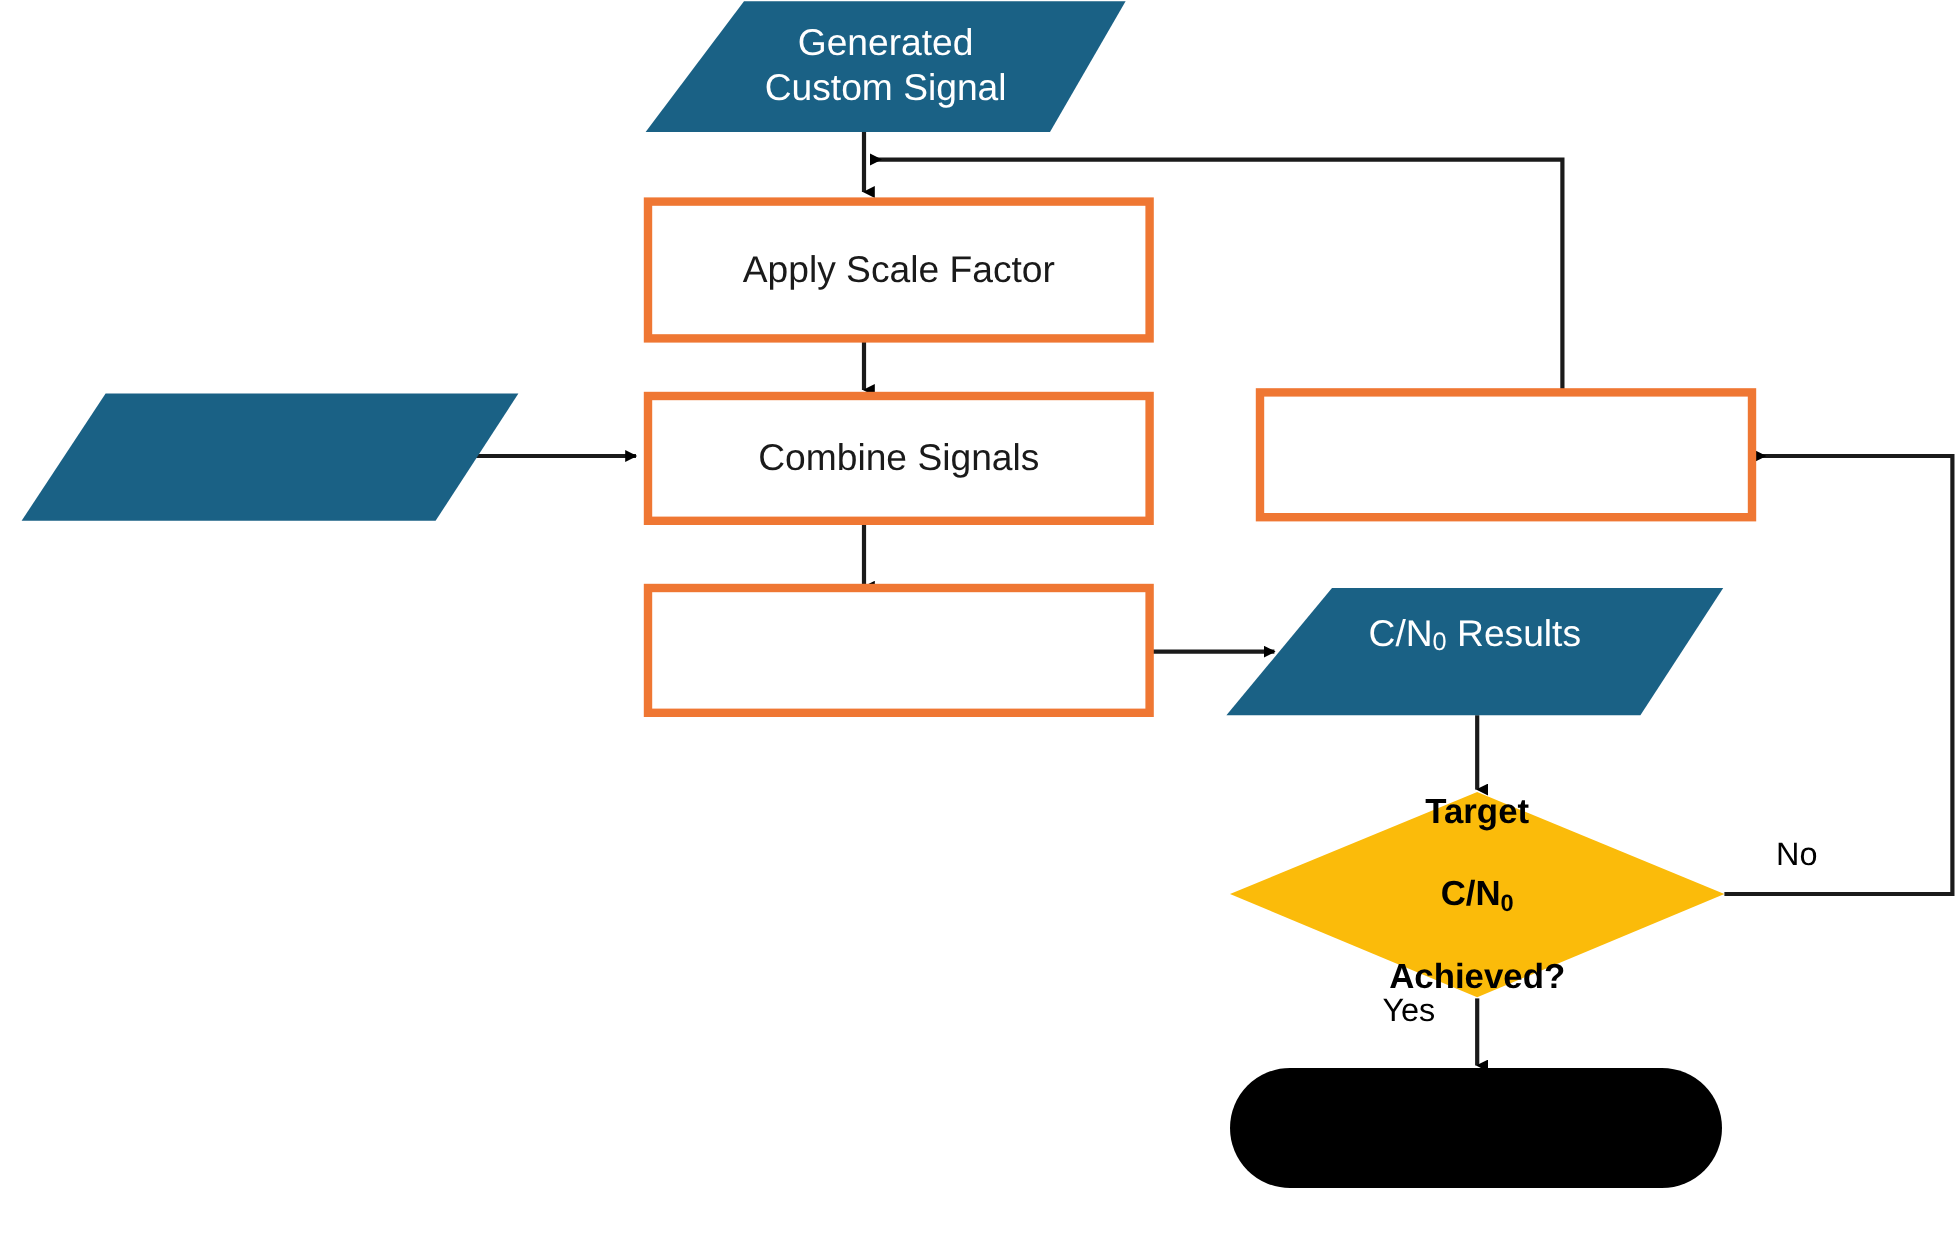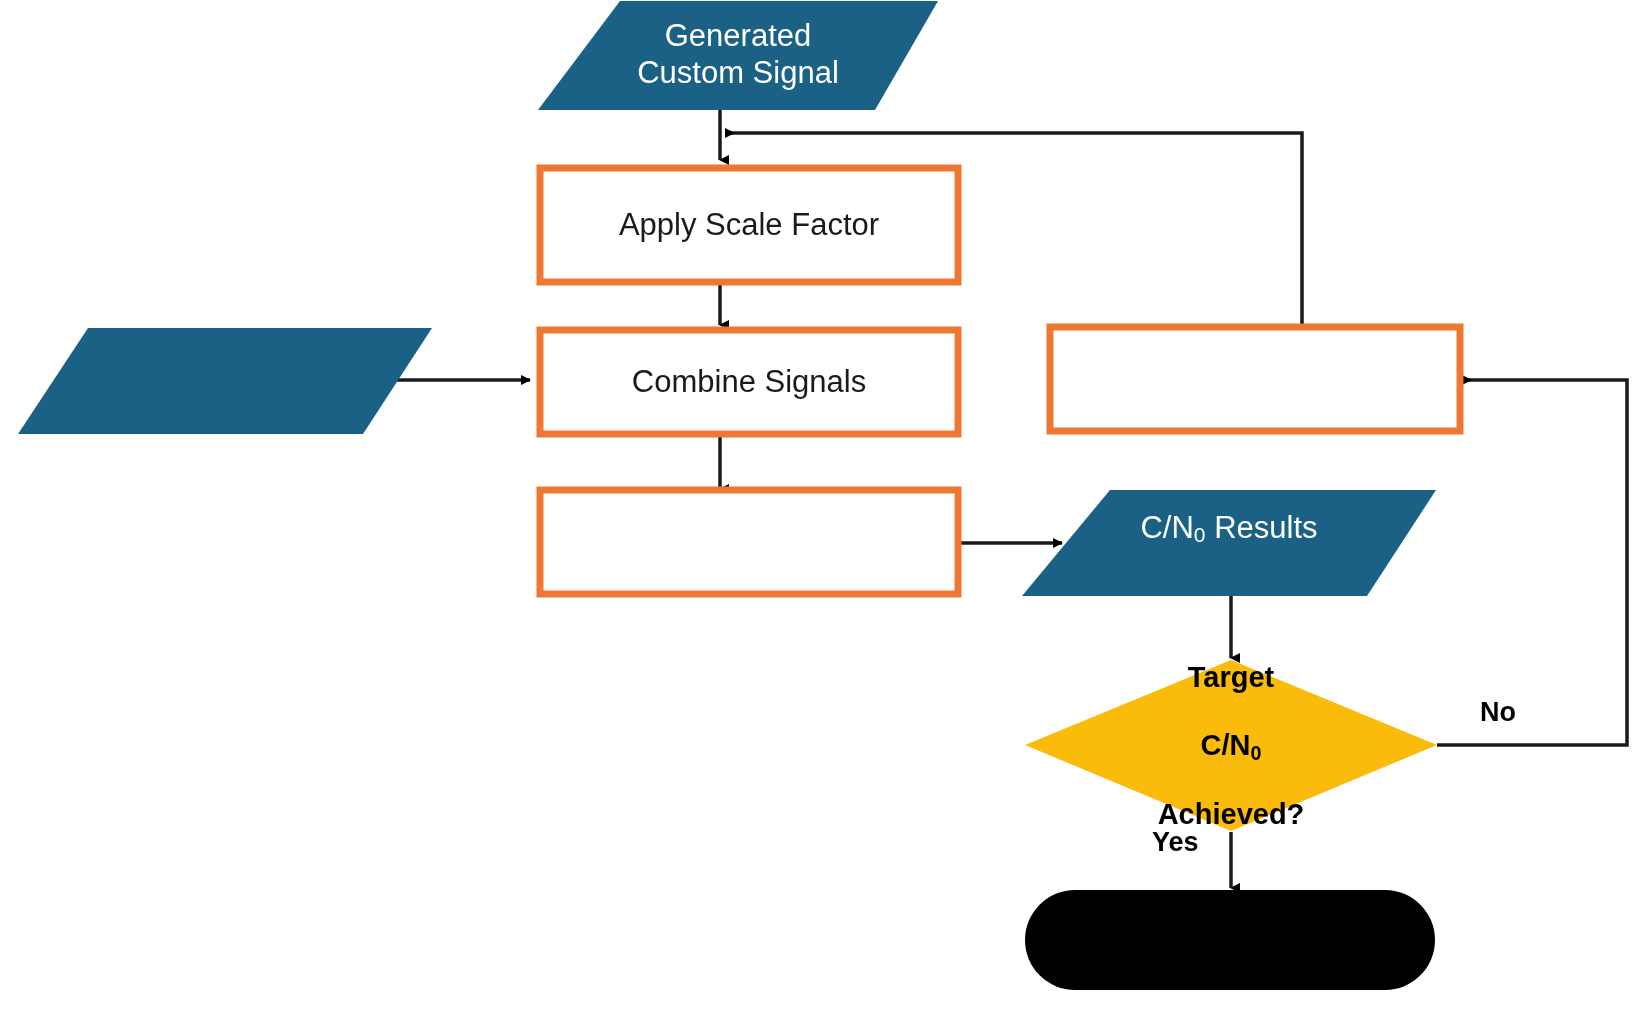--- a/index.html
+++ b/index.html
@@ -48,21 +48,21 @@
     font-weight: bold;
   }
   .lbl-term {
     color: #ffffff;
     font-size: 31px;
   }
   .edge-label {
     position: absolute;
     color: #000000;
     font-size: 27px;
-    font-weight: bold;
+    font-weight: normal;
     white-space: nowrap;
   }
   sub {
     font-size: 0.68em;
     vertical-align: baseline;
     position: relative;
     bottom: -0.22em;
   }
 </style>
 </head>

